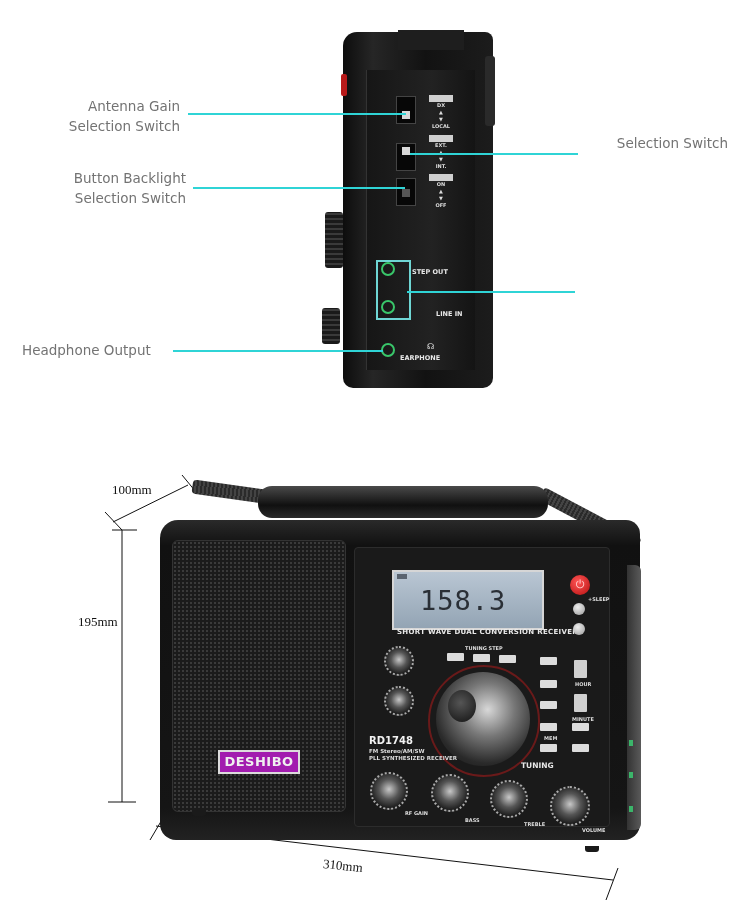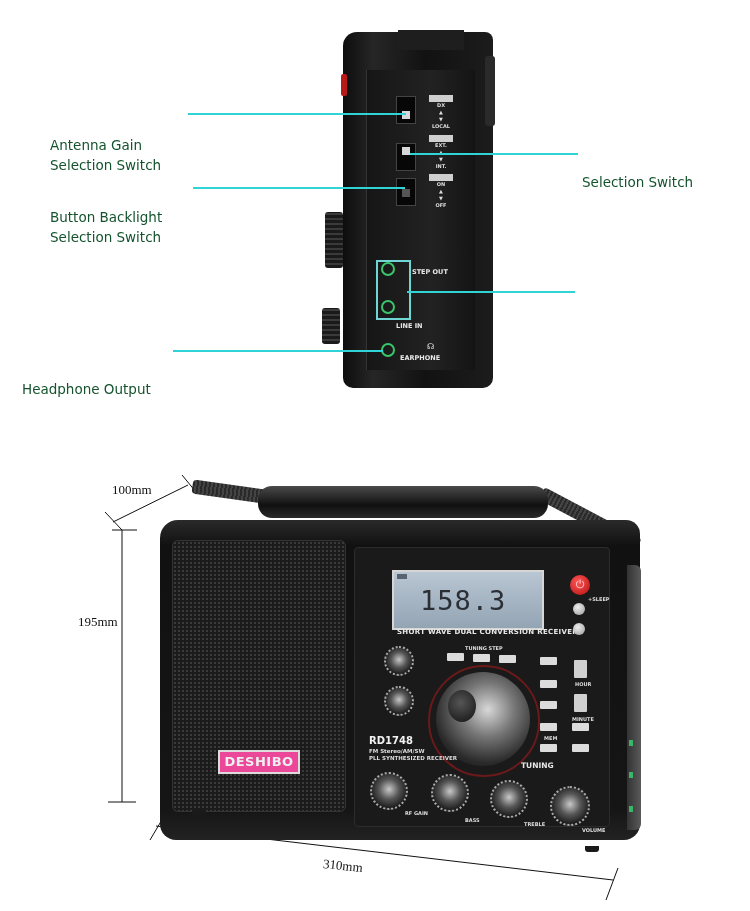--- a/index.html
+++ b/index.html
@@ -1,39 +1,39 @@
 <!DOCTYPE html>
 <html><head>
 <meta charset="utf-8">
 <style>
   html,body{margin:0;padding:0;background:#ffffff;}
   body{width:750px;height:911px;position:relative;overflow:hidden;font-family:"DejaVu Sans",sans-serif;}
   .abs{position:absolute;}
-  .callout{position:absolute;color:#14532d;font-size:13.5px;line-height:20px;text-align:left;white-space:nowrap;margin-top:39px;}
+  .callout{position:absolute;color:#737373;font-size:13.5px;line-height:20px;text-align:right;white-space:nowrap;}
   .leader{position:absolute;height:2px;background:#2fd4d6;}
   .dim-label{position:absolute;font-family:"Liberation Serif","DejaVu Serif",serif;font-size:13px;color:#111;}
   
   .side-body{position:absolute;left:343px;top:32px;width:150px;height:356px;background:linear-gradient(90deg,#0d0d0d 0%,#262626 20%,#121212 55%,#1c1c1c 100%);border-radius:14px 8px 10px 10px;}
   .side-inner{position:absolute;left:366px;top:70px;width:108px;height:300px;background:linear-gradient(90deg,#161616,#222 60%,#141414);border-left:1px solid #333;}
   .side-strap{position:absolute;left:398px;top:30px;width:66px;height:20px;background:#1e1e1e;}
   .side-knob{position:absolute;width:18px;border-radius:3px;background:repeating-linear-gradient(0deg,#1a1a1a 0 3px,#3a3a3a 3px 5px);}
   .switch-slot{position:absolute;width:18px;height:26px;background:#070707;border:1px solid #444;}
   .switch-nub{position:absolute;width:8px;height:8px;background:#d8d8d8;}
   .sw-label{position:absolute;font-size:5px;color:#ddd;text-align:center;width:30px;line-height:7px;font-weight:bold;}
   .sw-tag{display:block;background:#cfcfcf;color:#111;margin:0 3px;}
   .jack{position:absolute;width:10px;height:10px;border:2px solid #39c66a;border-radius:50%;}
   .jack-label{position:absolute;font-size:6.5px;color:#e8e8e8;font-weight:bold;white-space:nowrap;}
   .jack-box{position:absolute;border:2px solid #6fd6d4;}
   .red-side{position:absolute;left:341px;top:74px;width:6px;height:22px;background:#b81a1a;border-radius:2px;}
   
   .handle{position:absolute;left:258px;top:486px;width:290px;height:32px;background:linear-gradient(180deg,#4a4a4a,#101010 60%,#2a2a2a);border-radius:14px;}
   .strap{position:absolute;height:14px;background:repeating-linear-gradient(90deg,#2a2a2a 0 2px,#444 2px 4px);border-radius:4px;}
   .radio{position:absolute;left:160px;top:520px;width:480px;height:320px;background:linear-gradient(180deg,#2a2a2a,#111 8%,#151515 90%,#222);border-radius:18px 14px 16px 16px;}
   .grille{position:absolute;left:172px;top:540px;width:172px;height:270px;background-color:#1b1b1b;background-image:radial-gradient(#3a3a3a 0.8px,transparent 1px);background-size:4px 4px;border-radius:6px;border:1px solid #333;}
-  .brand{position:absolute;left:218px;top:750px;width:78px;height:20px;border:2px solid #dcdcdc;color:#f0f0f0;font-size:13px;font-weight:bold;text-align:center;line-height:20px;letter-spacing:0.5px;background:#ec4899;}
+  .brand{position:absolute;left:218px;top:750px;width:78px;height:20px;border:2px solid #dcdcdc;color:#f0f0f0;font-size:13px;font-weight:bold;text-align:center;line-height:20px;letter-spacing:0.5px;background:#a21caf;}
   .panel{position:absolute;left:354px;top:547px;width:254px;height:278px;background:#1a1a1a;border:1px solid #2c2c2c;border-radius:4px;}
   .lcd{position:absolute;left:392px;top:570px;width:148px;height:56px;background:linear-gradient(180deg,#b9c6d3,#93a4b4);border:2px solid #d6d6d6;}
   .lcd-freq{position:absolute;left:420px;top:586px;font-family:"DejaVu Sans Mono",monospace;font-size:27px;color:#2a2f36;letter-spacing:1px;line-height:30px;}
   .lcd-small{position:absolute;font-size:6px;color:#3a4048;}
   .lcd-sub{position:absolute;left:397px;top:628px;font-size:7px;color:#e8e8e8;font-weight:bold;letter-spacing:0.3px;white-space:nowrap;}
   .pwr{position:absolute;left:570px;top:575px;width:20px;height:20px;border-radius:50%;background:radial-gradient(circle at 40% 35%,#ff5555,#b50f0f);}
   .pwr-icon{position:absolute;left:0;top:0;width:20px;height:20px;color:#ffd0d0;font-size:11px;text-align:center;line-height:20px;}
   .round-btn{position:absolute;width:12px;height:12px;border-radius:50%;background:radial-gradient(circle at 40% 35%,#eee,#999);}
   .key{position:absolute;width:17px;height:8px;background:#dcdcdc;border-radius:1px;}
   .key-tall{position:absolute;width:13px;height:18px;background:#d0d0d0;border-radius:1px;}
@@ -86,21 +86,21 @@
     <span class="sw-tag">&nbsp;</span>
     <span>ON</span><br>▲<br>▼<br>
     <span>OFF</span>
   </div>
 
   <div class="jack-box" style="left:376px;top:260px;width:31px;height:56px;"></div>
   <div class="jack" style="left:381px;top:262px;"></div>
   <div class="jack" style="left:381px;top:300px;"></div>
   <div class="jack" style="left:381px;top:343px;"></div>
   <div class="jack-label" style="left:412px;top:268px;">STEP OUT</div>
-  <div class="jack-label" style="left:396px;top:310px;margin-top:12px;">LINE IN</div>
+  <div class="jack-label" style="left:436px;top:310px;">LINE IN</div>
   <div class="jack-label" style="left:427px;top:342px;font-size:8px;">☊</div>
   <div class="jack-label" style="left:400px;top:354px;">EARPHONE</div>
 
   <div class="leader" style="left:188px;top:113px;width:218px;"></div>
   <div class="leader" style="left:193px;top:187px;width:212px;"></div>
   <div class="leader" style="left:410px;top:153px;width:168px;"></div>
   <div class="leader" style="left:407px;top:291px;width:168px;"></div>
   <div class="leader" style="left:173px;top:350px;width:210px;"></div>
 
   <div class="callout" style="left:50px;top:96px;width:130px;">

